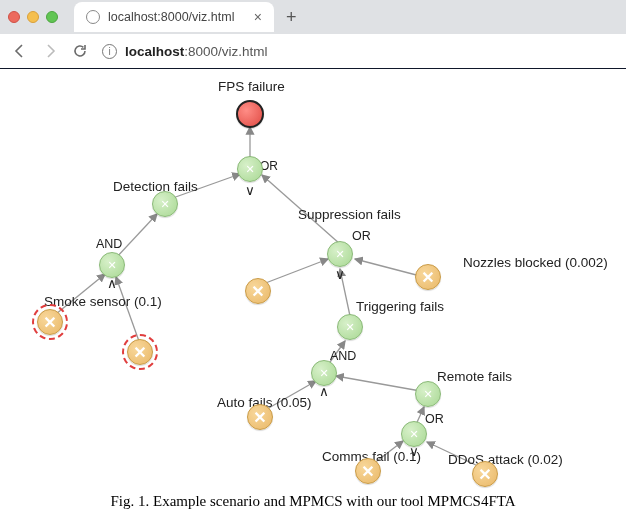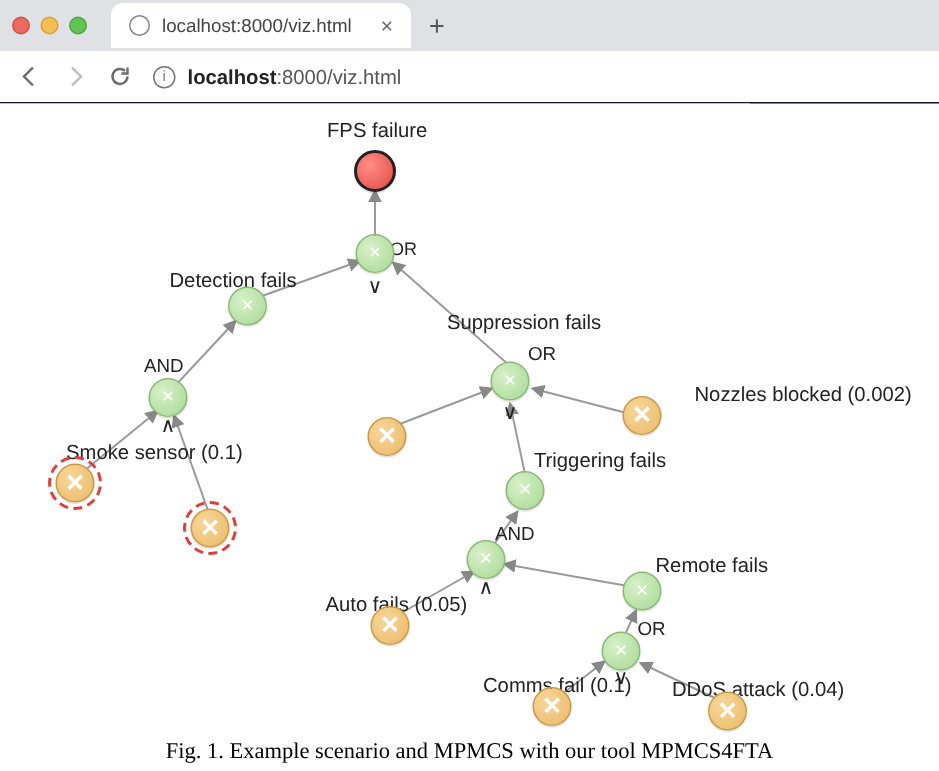--- a/index.html
+++ b/index.html
@@ -203,21 +203,21 @@
       </div>
   </div>
 
   <span class="label" style="left:322px; top:380px;">Comms fail (0.1)</span>
   <div class="node" style="left:368px; top:402px;">
     <div class="circle leaf-c">
         <span class="x-mark">✕</span>
       </div>
   </div>
 
-  <span class="label" style="left:448px; top:383px;">DDoS attack (0.04)</span>
+  <span class="label" style="left:448px; top:383px;">DDoS attack (0.02)</span>
   <div class="node" style="left:485px; top:405px;">
     <div class="circle leaf-c">
         <span class="x-mark">✕</span>
       </div>
   </div>
 
 </div>
 
 <div class="caption">Fig. 1.   Example scenario and MPMCS with our tool MPMCS4FTA</div>
 

